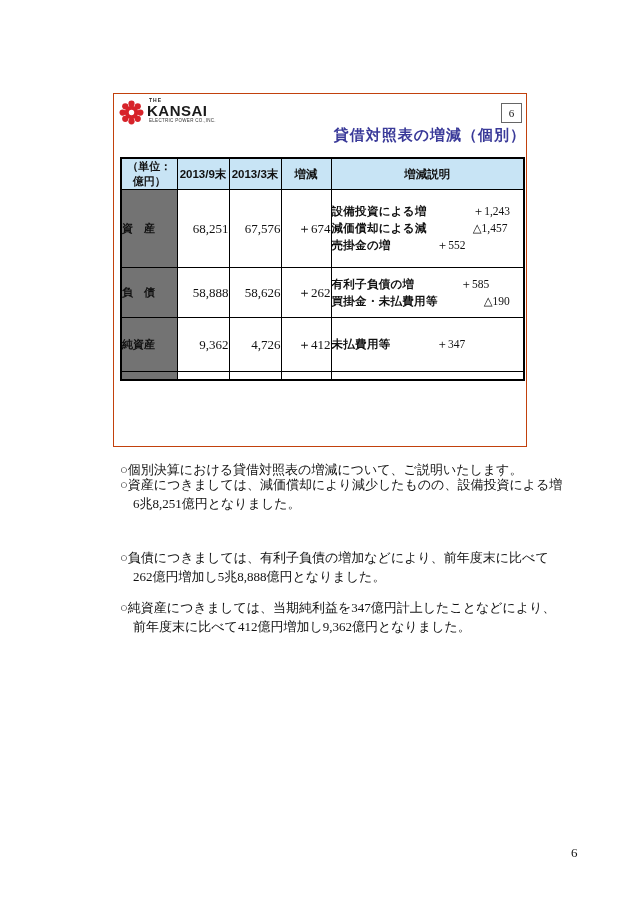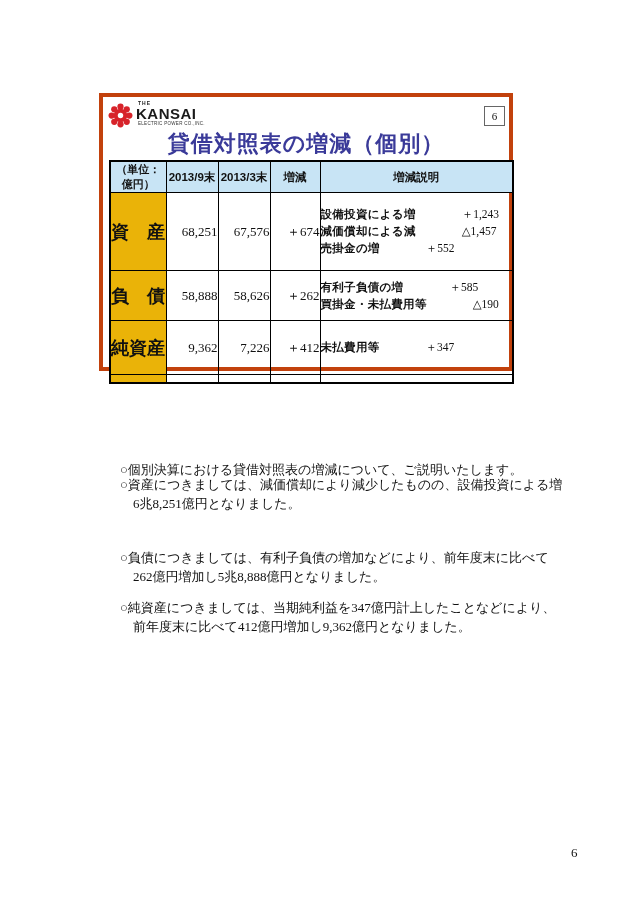--- a/index.html
+++ b/index.html
@@ -3,56 +3,56 @@
 <meta charset="utf-8">
 <style>
   html,body{margin:0;padding:0;}
   body{
     width:640px;height:906px;background:#ffffff;position:relative;
     font-family:"Liberation Sans",sans-serif;color:#111;
     -webkit-font-smoothing:antialiased;
   }
   
   .slide{
-    position:absolute;left:99px;top:93px;width:414px;height:278px;
-    border:4px solid #c2410c;background:#fff;box-sizing:border-box;
+    position:absolute;left:113px;top:93px;width:414px;height:354px;
+    border:1px solid #c2410c;background:#fff;box-sizing:border-box;
   }
   
   .logo{position:absolute;left:5px;top:4px;display:flex;align-items:flex-start;}
   .logo-icon{width:25px;height:25px;margin-top:2px;}
   .logo-text{margin-left:3px;line-height:1;}
   .logo-the{font-size:5px;font-weight:bold;letter-spacing:1px;color:#222;margin-left:2px;}
   .logo-name{font-size:15px;font-weight:bold;letter-spacing:.5px;color:#1a1a1a;margin-top:0px;}
   .logo-sub{font-size:4.5px;letter-spacing:.3px;color:#333;margin-top:1px;margin-left:2px;}
   
   .slide-num{
     position:absolute;right:4px;top:9px;width:19px;height:18px;
     border:1px solid #666;display:flex;align-items:center;justify-content:center;
     font-family:"Liberation Serif",serif;font-size:11px;color:#111;background:#fff;
   }
   
   .slide-title{
-    position:absolute;left:0;right:0;top:32px;text-align:center;
-    font-size:22px;font-weight:bold;letter-spacing:1px;color:#3A3A99;
+    position:absolute;left:0;right:0;top:32px;text-align:right;
+    font-size:15px;font-weight:bold;letter-spacing:1px;color:#3A3A99;
   }
   
   table.bs{
     position:absolute;left:6px;top:63px;width:403px;
     border-collapse:collapse;table-layout:fixed;
     border:2px solid #000;
   }
   table.bs td,table.bs th{
     border:1px solid #000;padding:0;vertical-align:middle;box-sizing:border-box;
   }
   tr.hdr{height:23px;}
   tr.hdr th{background:#C8E4F5;font-weight:bold;text-align:center;}
   th.unit{font-size:11px;font-weight:normal;letter-spacing:0;}
   th.col{font-size:11.5px;}
   tr.r1{height:78px;} tr.r2{height:50px;} tr.r3{height:54px;} tr.spacer{height:8px;}
-  td.lbl{background:#eab308;font-size:18px;font-weight:bold;padding-left:6px;}
+  td.lbl{background:#737373;font-size:11px;font-weight:bold;padding-left:6px;}
   td.num{font-family:"Liberation Serif",serif;font-size:13px;text-align:right;padding-right:9px;}
   td.diff{font-family:"Liberation Serif",serif;font-size:13px;text-align:right;padding-right:3px;}
   td.notes{padding:3px 9px 3px 8px;}
   .note-line{display:flex;align-items:baseline;line-height:17px;gap:46px;}
   .note-text{font-size:11.5px;font-weight:bold;letter-spacing:.3px;}
   .note-amt{font-family:"Liberation Serif",serif;font-size:11.5px;font-weight:normal;}
   
   .para{
     position:absolute;left:120px;width:430px;
     font-family:"Liberation Serif",serif;font-size:13px;line-height:19px;color:#111;
@@ -148,21 +148,21 @@
         <div class="note-line">
           <span class="note-text">買掛金・未払費用等</span>
           <span class="note-amt">△190</span>
         </div>
       </td>
     </tr>
 
     <tr class="r3">
       <td class="lbl">純資産</td>
       <td class="num">9,362</td>
-      <td class="num">7,226</td>
+      <td class="num">4,726</td>
       <td class="diff">＋412</td>
       <td class="notes">
         <div class="note-line">
           <span class="note-text">未払費用等</span>
           <span class="note-amt">＋347</span>
         </div>
       </td>
     </tr>
 
     <tr class="spacer">

